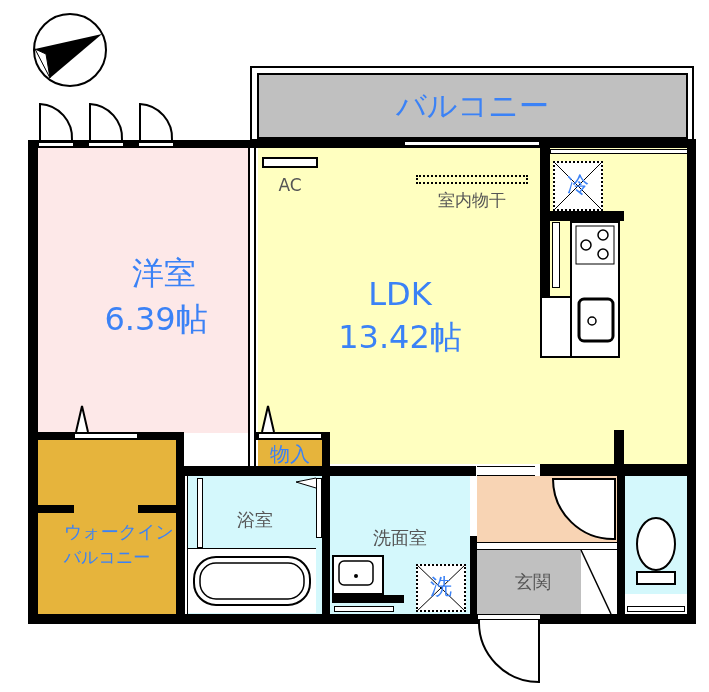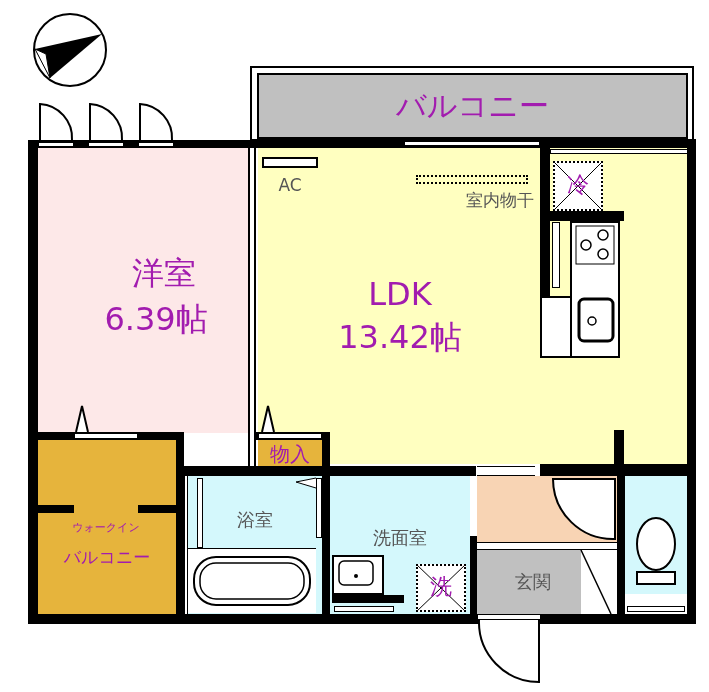--- a/index.html
+++ b/index.html
@@ -1,20 +1,20 @@
 <!DOCTYPE html>
 <html><head>
 <meta charset="utf-8">
 <style>
   html, body { margin: 0; padding: 0; background: #ffffff; }
   body { width: 709px; height: 692px; position: relative; overflow: hidden; font-family: "DejaVu Sans", sans-serif; }
   .abs { position: absolute; }
   .wall { position: absolute; background: #000; }
   .room { position: absolute; }
-  .label { position: absolute; color: #a21caf; text-align: center; white-space: nowrap; }
+  .label { position: absolute; color: #3b82f6; text-align: center; white-space: nowrap; }
   .label-gray { color: #555; }
   .win { position: absolute; background: #fff; border: 1px solid #000; box-sizing: border-box; }
   svg { position: absolute; overflow: visible; }
 </style>
 </head>
 <body>
 
 <svg style="left:32px;top:12px;" width="76" height="76" viewBox="0 0 76 76">
   <circle cx="38" cy="38" r="36" fill="#fff" stroke="#000" stroke-width="2"></circle>
   <polygon points="3,37 70,22 18,66" fill="#000"></polygon>
@@ -99,28 +99,28 @@
 <svg style="left:553px;top:161px;" width="50" height="50" viewBox="0 0 50 50">
   <line x1="0" y1="0" x2="50" y2="50" stroke="#000" stroke-width="1"></line>
   <line x1="50" y1="0" x2="0" y2="50" stroke="#000" stroke-width="1"></line>
 </svg>
 <div class="label" style="left:553px;top:170px;width:50px;font-size:22px;">冷</div>
 
 <div class="abs" style="left:262px;top:157px;width:56px;height:11px;background:#fff;border:2px solid #000;box-sizing:border-box;"></div>
 <div class="label label-gray" style="left:272px;top:175px;width:36px;font-size:17px;">AC</div>
 
 <div class="abs" style="left:416px;top:175px;width:112px;height:9px;border:2px dotted #000;box-sizing:border-box;"></div>
-<div class="label label-gray" style="left:410px;top:189px;width:124px;font-size:17px;text-align:right;">室内物干</div>
+<div class="label label-gray" style="left:410px;top:189px;width:124px;font-size:17px;">室内物干</div>
 
 <div class="label" style="left:38px;top:252px;width:252px;font-size:32px;">洋室</div>
 <div class="label" style="left:38px;top:298px;width:212px;font-size:32px;margin-left:12px;">6.39帖</div>
 <div class="label" style="left:300px;top:275px;width:200px;font-size:32px;">LDK</div>
 <div class="label" style="left:300px;top:316px;width:200px;font-size:32px;">13.42帖</div>
 <div class="label" style="left:258px;top:441px;width:64px;font-size:20px;">物入</div>
-<div class="label" style="left:38px;top:520px;width:136px;font-size:11px;">ウォークイン</div>
+<div class="label" style="left:38px;top:520px;width:136px;font-size:18px;text-align:right;">ウォークイン</div>
 <div class="label" style="left:38px;top:546px;width:138px;font-size:17px;">バルコニー</div>
 
 <div class="abs" style="left:184px;top:476px;width:4px;height:138px;background:#fff;border-left:1px solid #000;border-right:1px solid #000;box-sizing:border-box;"></div>
 <div class="abs" style="left:197px;top:478px;width:6px;height:70px;background:#fff;border:1px solid #000;box-sizing:border-box;"></div>
 <div class="abs" style="left:316px;top:478px;width:6px;height:60px;background:#fff;border:1px solid #000;box-sizing:border-box;"></div>
 <div class="label label-gray" style="left:200px;top:508px;width:110px;font-size:18px;">浴室</div>
 <div class="abs" style="left:188px;top:548px;width:128px;height:64px;background:#fff;border-top:1px solid #000;"></div>
 <svg style="left:192px;top:555px;" width="120" height="52" viewBox="0 0 120 52">
   <rect x="2" y="2" width="116" height="48" rx="22" fill="#fff" stroke="#000" stroke-width="2"></rect>
   <rect x="8" y="8" width="104" height="36" rx="16" fill="#fff" stroke="#000" stroke-width="1.5"></rect>

